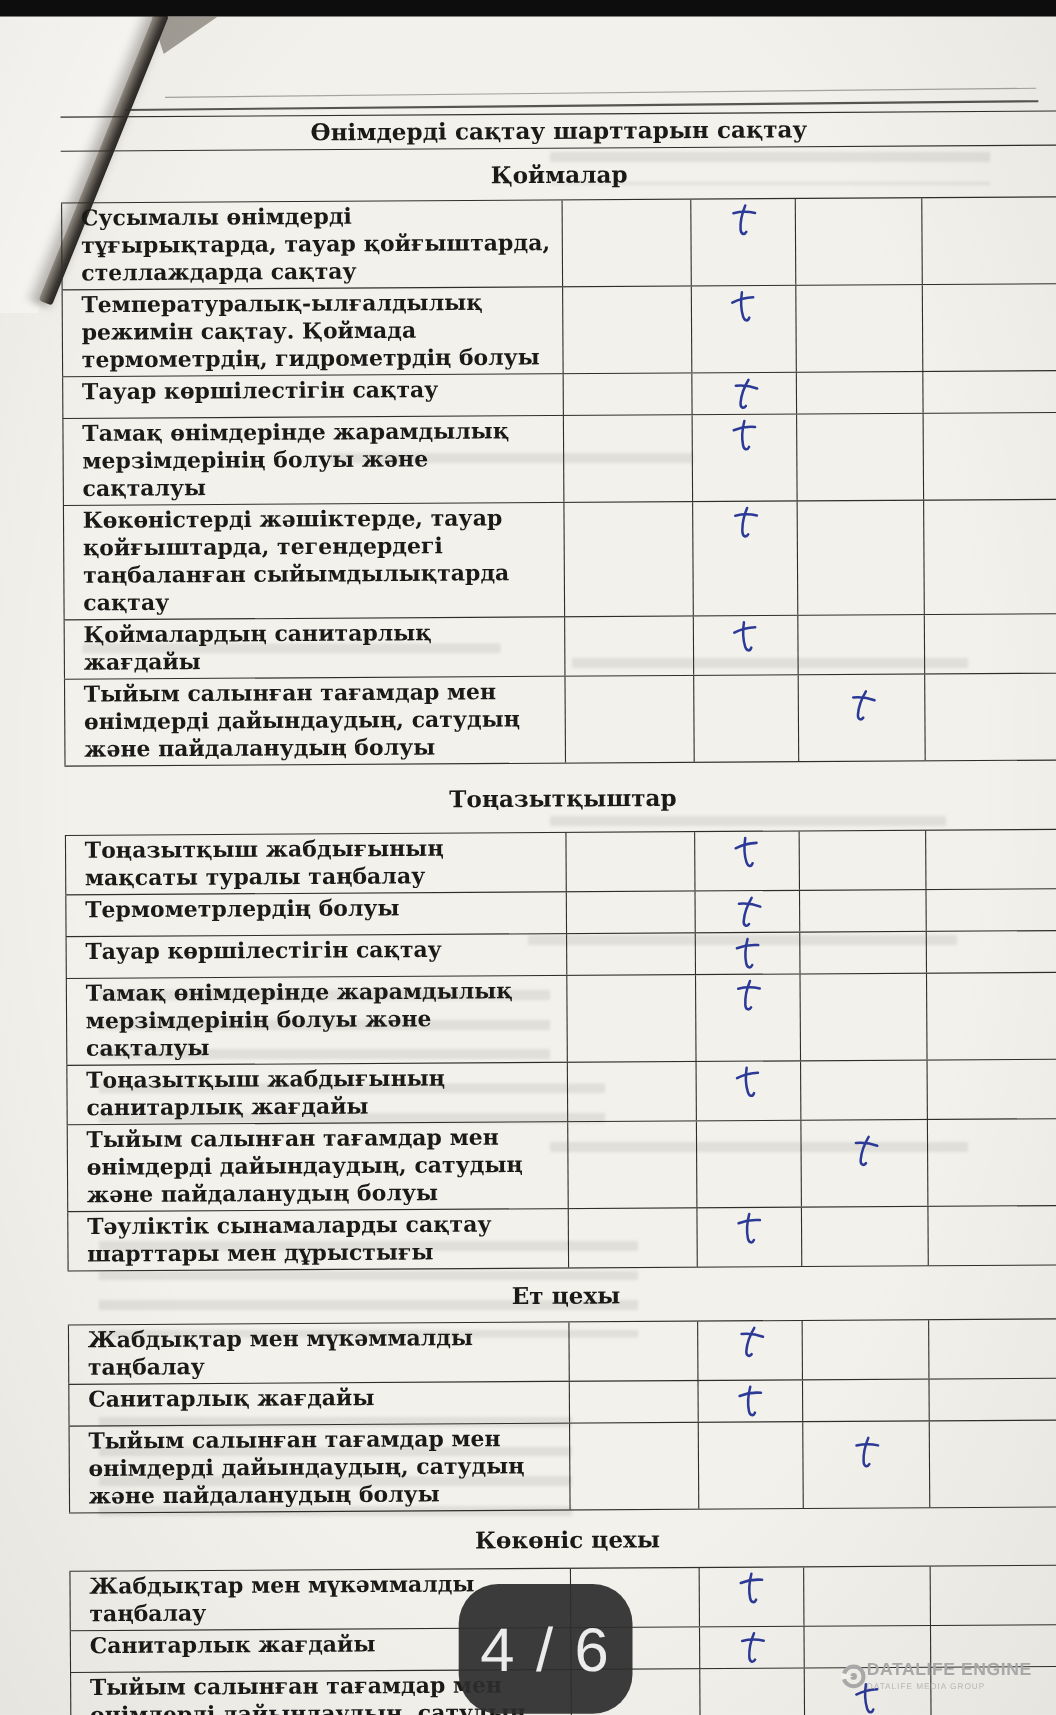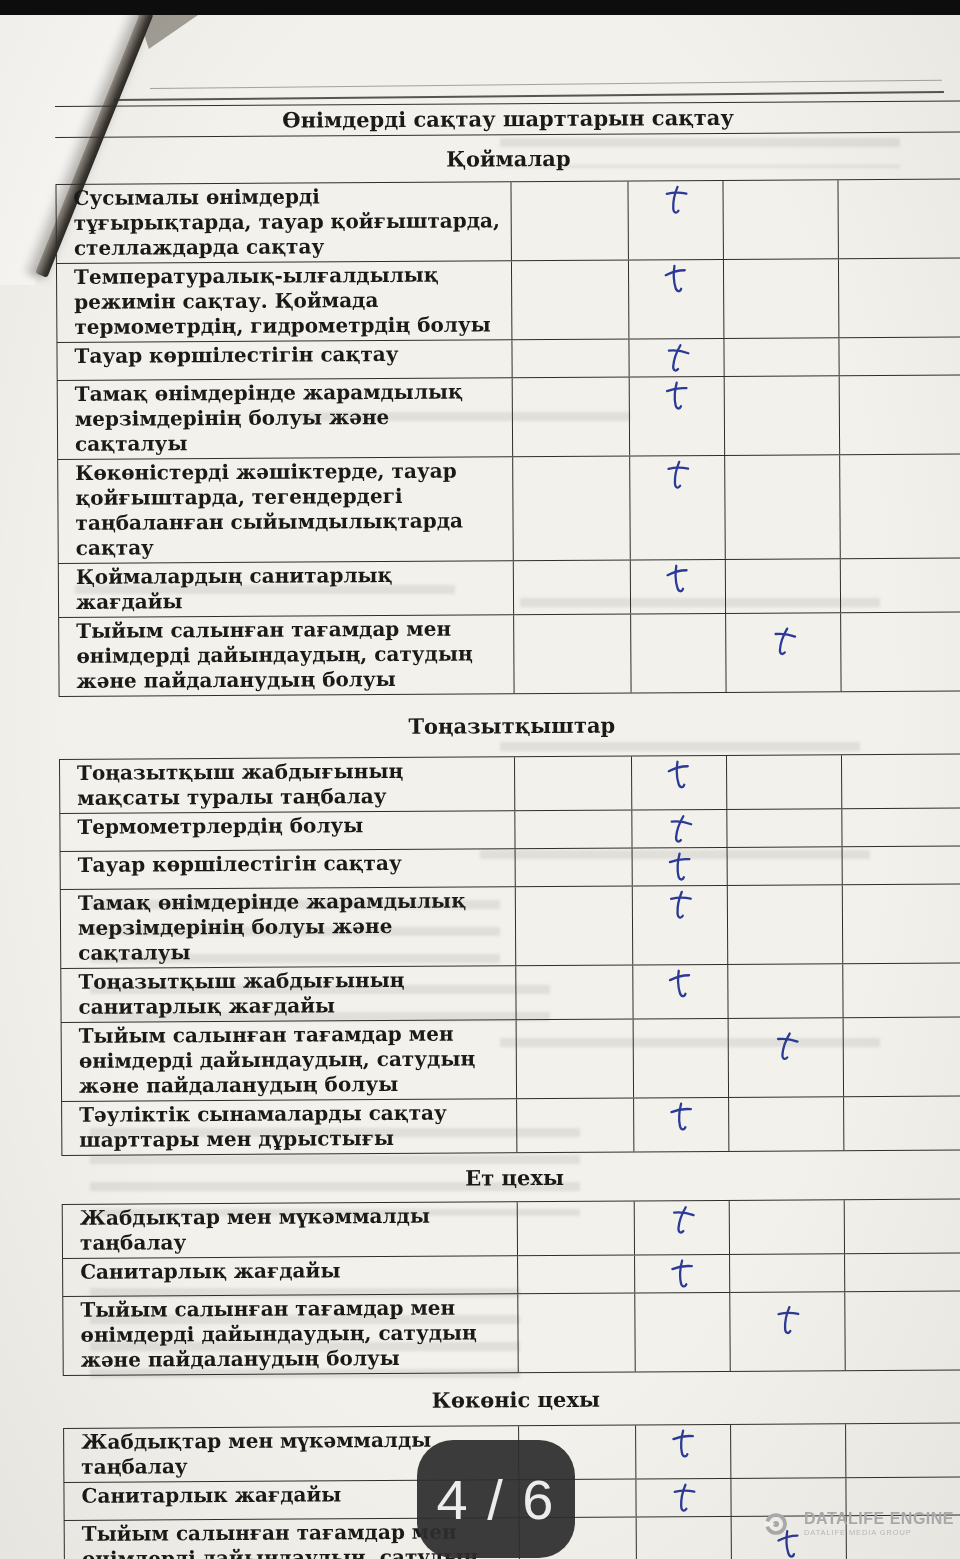--- a/index.html
+++ b/index.html
@@ -86,21 +86,21 @@
   .chk-r3{transform:rotate(-2deg);}
   
   .page-badge{
     position:absolute;left:400px;top:1440px;width:158px;height:118px;z-index:50;
     background:var(--badge-bg);border-radius:36px;
     display:flex;align-items:center;justify-content:center;
     font-family:"Liberation Sans","DejaVu Sans",sans-serif;
     font-size:56px;letter-spacing:2px;color:#ececec;margin-left:17px;
   }
   .watermark{
-    position:absolute;left:764px;top:1510px;z-index:45;display:flex;align-items:center;gap:16px;
+    position:absolute;left:764px;top:1510px;z-index:45;display:flex;align-items:center;gap:0;
     font-family:"Liberation Sans","DejaVu Sans",sans-serif;color:var(--wm);
   }
   .wm-title{font-size:16px;font-weight:700;letter-spacing:.5px;line-height:17px;}
   .wm-sub{font-size:7.5px;font-weight:400;letter-spacing:.9px;color:#b6b6b6;margin-top:1px;}
 </style>
 </head>
 <body>
 
 <div class="topbar"></div>
 <div class="corner-under"></div>

